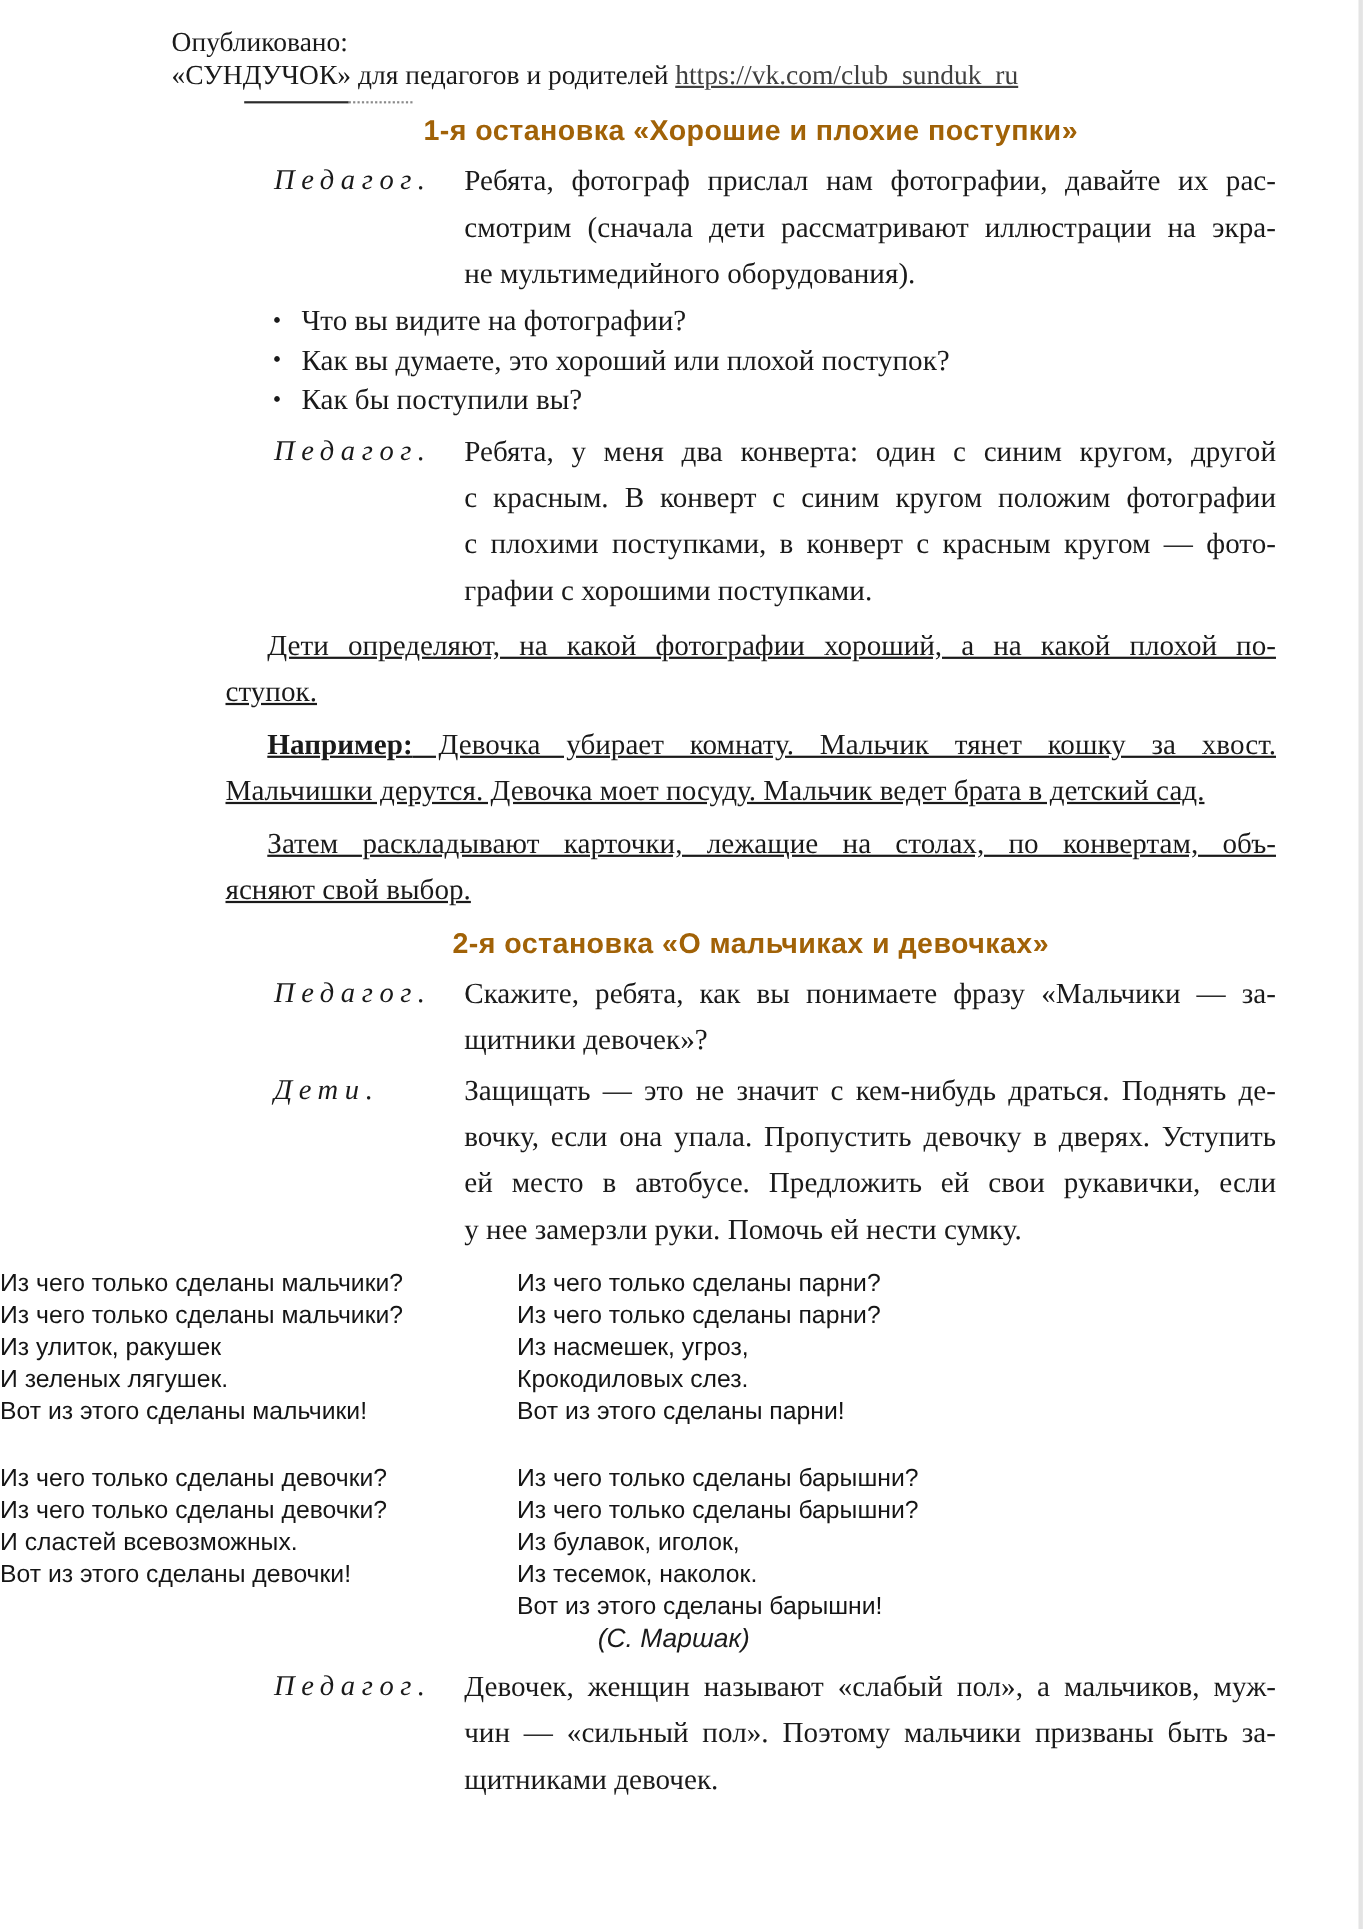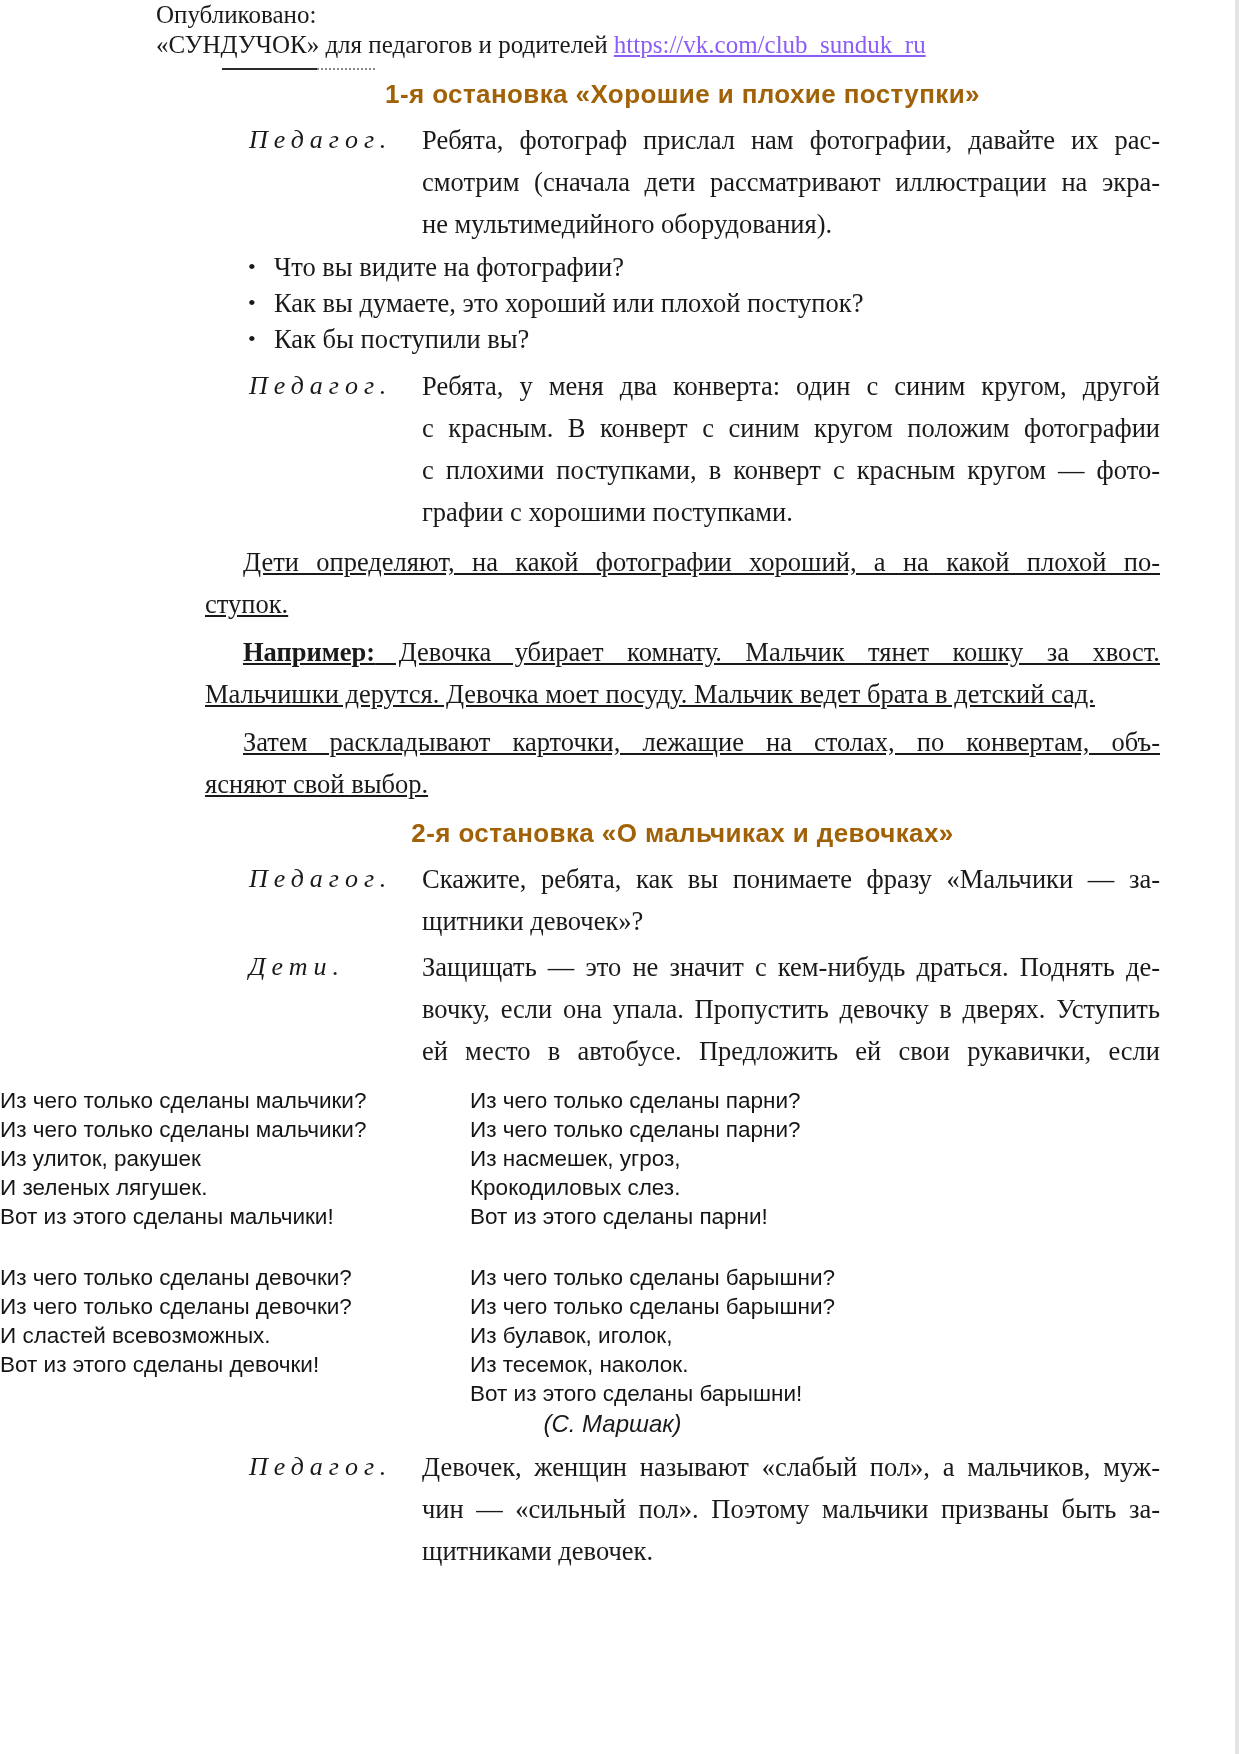--- a/index.html
+++ b/index.html
@@ -9,21 +9,21 @@
     height: 1754px;
     background: #ffffff;
     overflow: hidden;
     font-family: "Liberation Serif", serif;
     color: #1a1a1a;
   }
   #page {
     position: relative;
     width: 1240px;
     height: 1754px;
-    padding-top: 0;
+    padding-top: 24px;
     box-sizing: border-box;
   }
   
   .scan-edge {
     position: absolute;
     right: 1px;
     top: 0;
     width: 4px;
     height: 100%;
     background: #d9d9d9;
@@ -141,21 +141,21 @@
   }
 </style>
 </head>
 <body>
 
 <div id="page">
   <div class="scan-edge"></div>
 
   <div class="pub">
     <div>Опубликовано:</div>
-    <div><span>«СУНДУЧОК» для педагогов и родителей </span><a href="#" class="link" title="https://vk.com/club_sunduk_ru" style="color: #8b5cf6;">https://vk.com/club_sunduk_ru</a></div>
+    <div><span>«СУНДУЧОК» для педагогов и родителей </span><a href="#" class="link" title="https://vk.com/club_sunduk_ru" style="color: #404040;">https://vk.com/club_sunduk_ru</a></div>
   </div>
 
   <div class="divider-wrap">
     <span class="divider-solid"></span>
     <span class="divider-dotted"></span>
   </div>
 
   <div id="content">
       <div class="heading h1">1-я остановка «Хорошие и плохие поступки»</div>
       <div class="dialog">
@@ -208,20 +208,21 @@
           <div class="pline">Скажите, ребята, как вы понимаете фразу «Мальчики — за-</div>
           <div class="pline last">щитники девочек»?</div>
         </div>
       </div>
       <div class="dialog tight">
         <div class="speaker">Дети.</div>
         <div class="dlines">
           <div class="pline">Защищать — это не значит с кем-нибудь драться. Поднять де-</div>
           <div class="pline">вочку, если она упала. Пропустить девочку в дверях. Уступить</div>
           <div class="pline">ей место в автобусе. Предложить ей свои рукавички, если</div>
+          <div class="pline last">у нее замерзли руки. Помочь ей нести сумку.</div>
         </div>
       </div>
       <div class="poem">
         <div class="poem-col left">
           <div class="stanza">
             <div class="poem-line">Из чего только сделаны мальчики?</div>
             <div class="poem-line">Из чего только сделаны мальчики?</div>
             <div class="poem-line">Из улиток, ракушек</div>
             <div class="poem-line">И зеленых лягушек.</div>
             <div class="poem-line">Вот из этого сделаны мальчики!</div>

